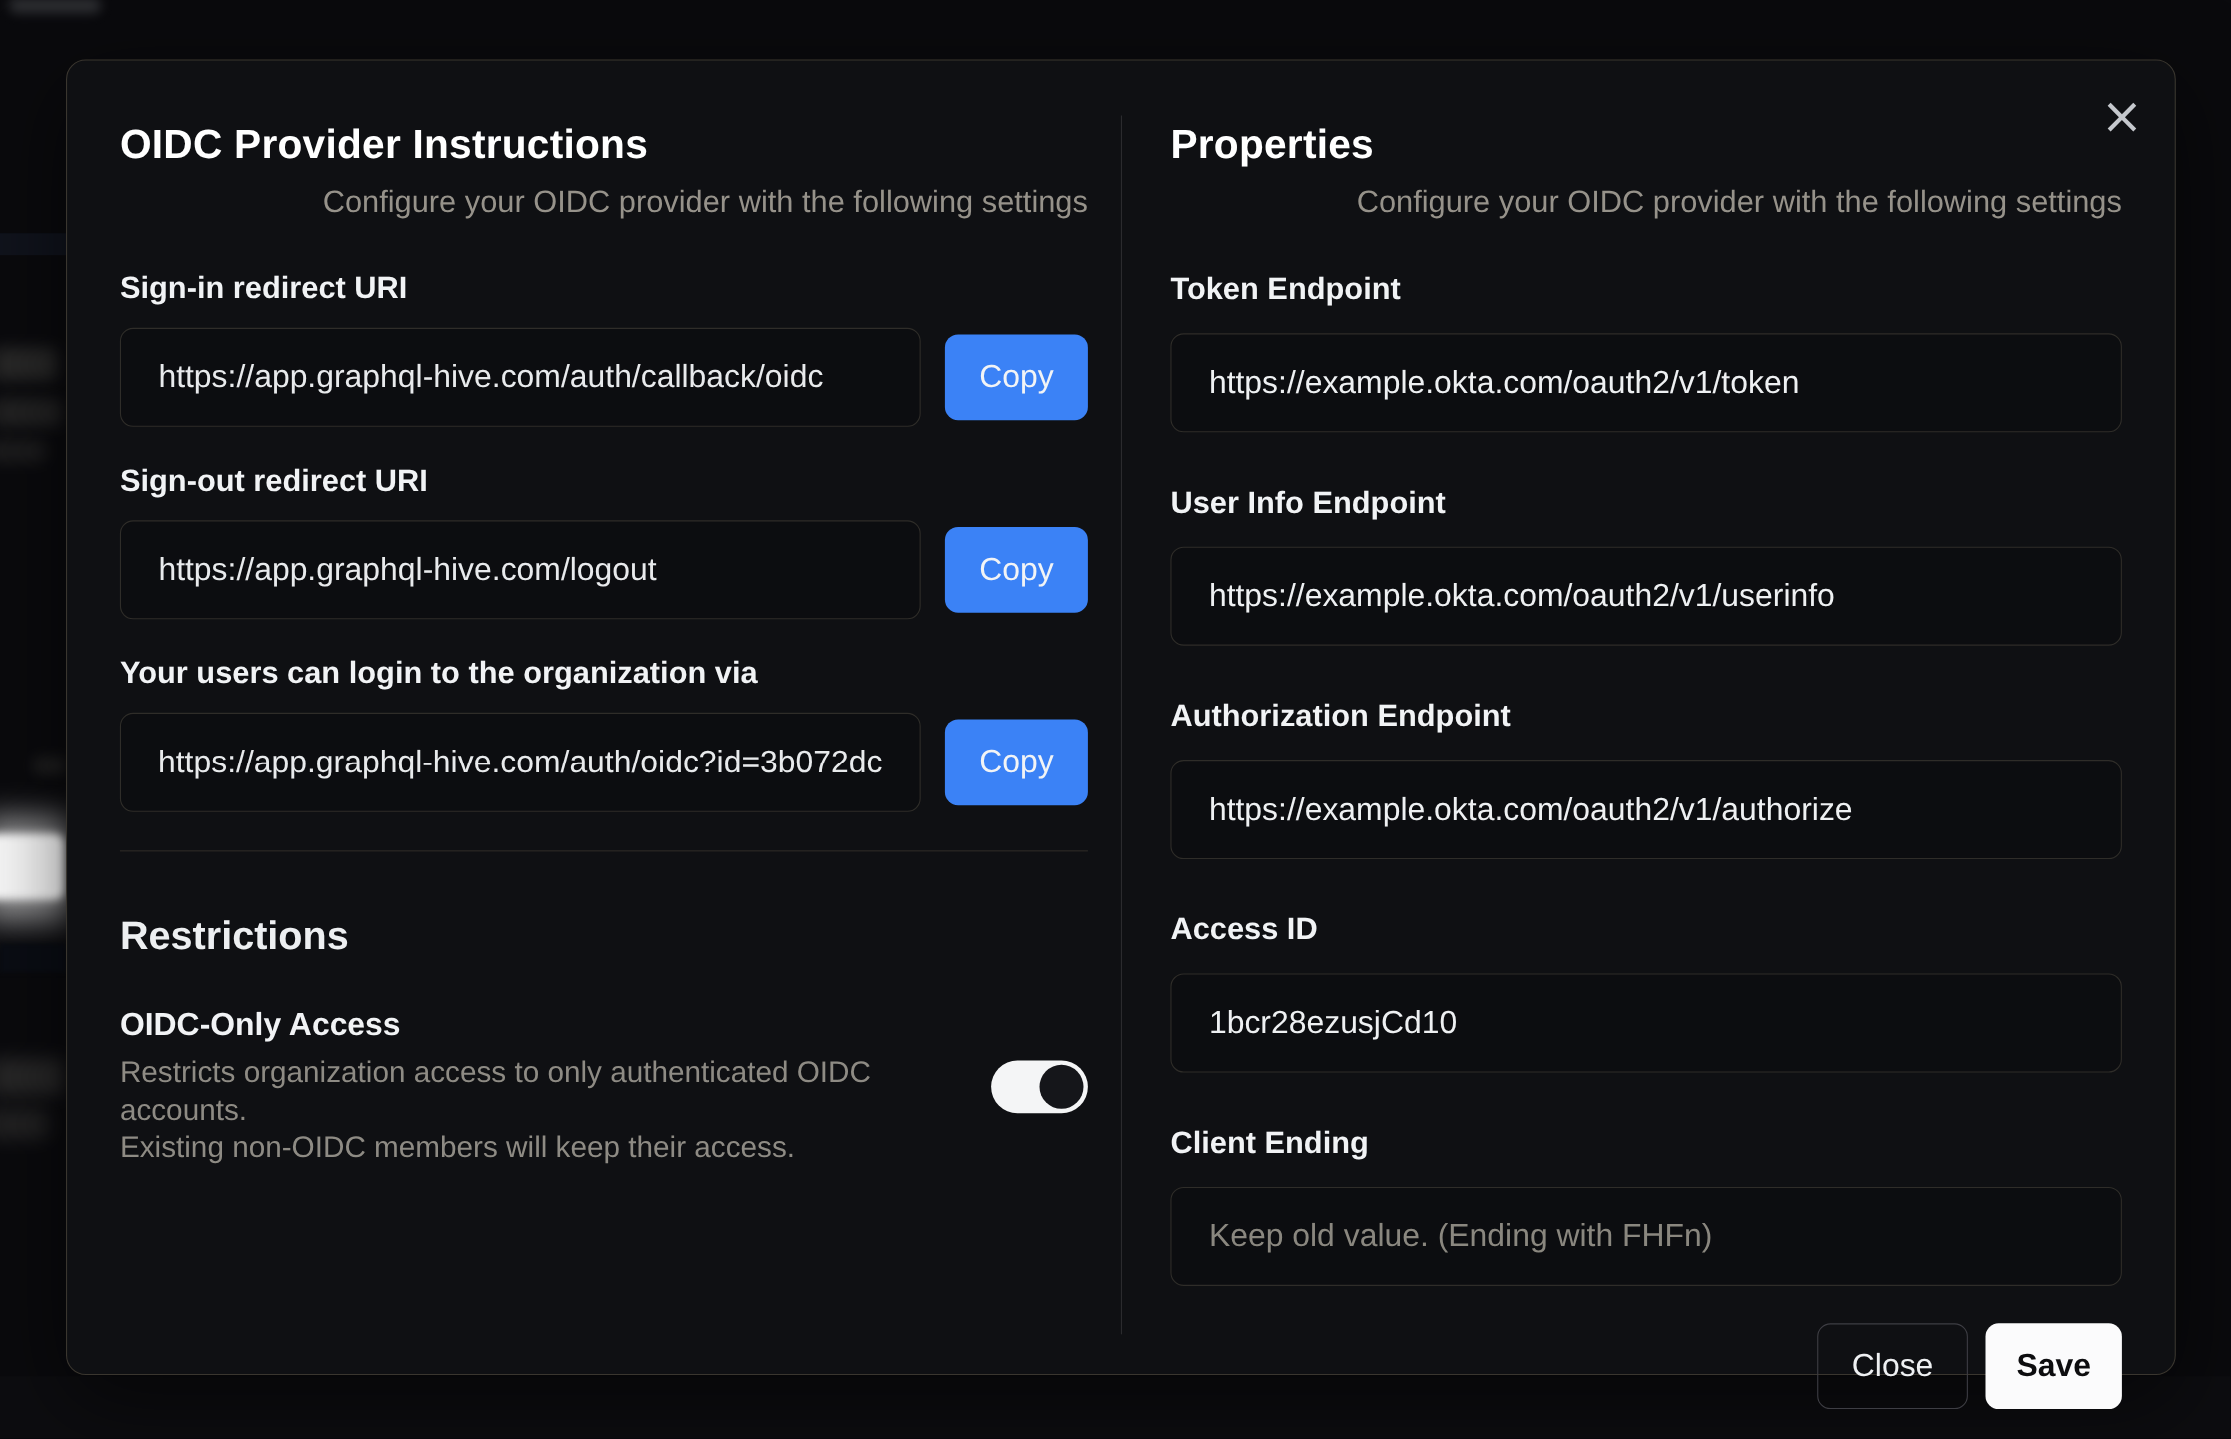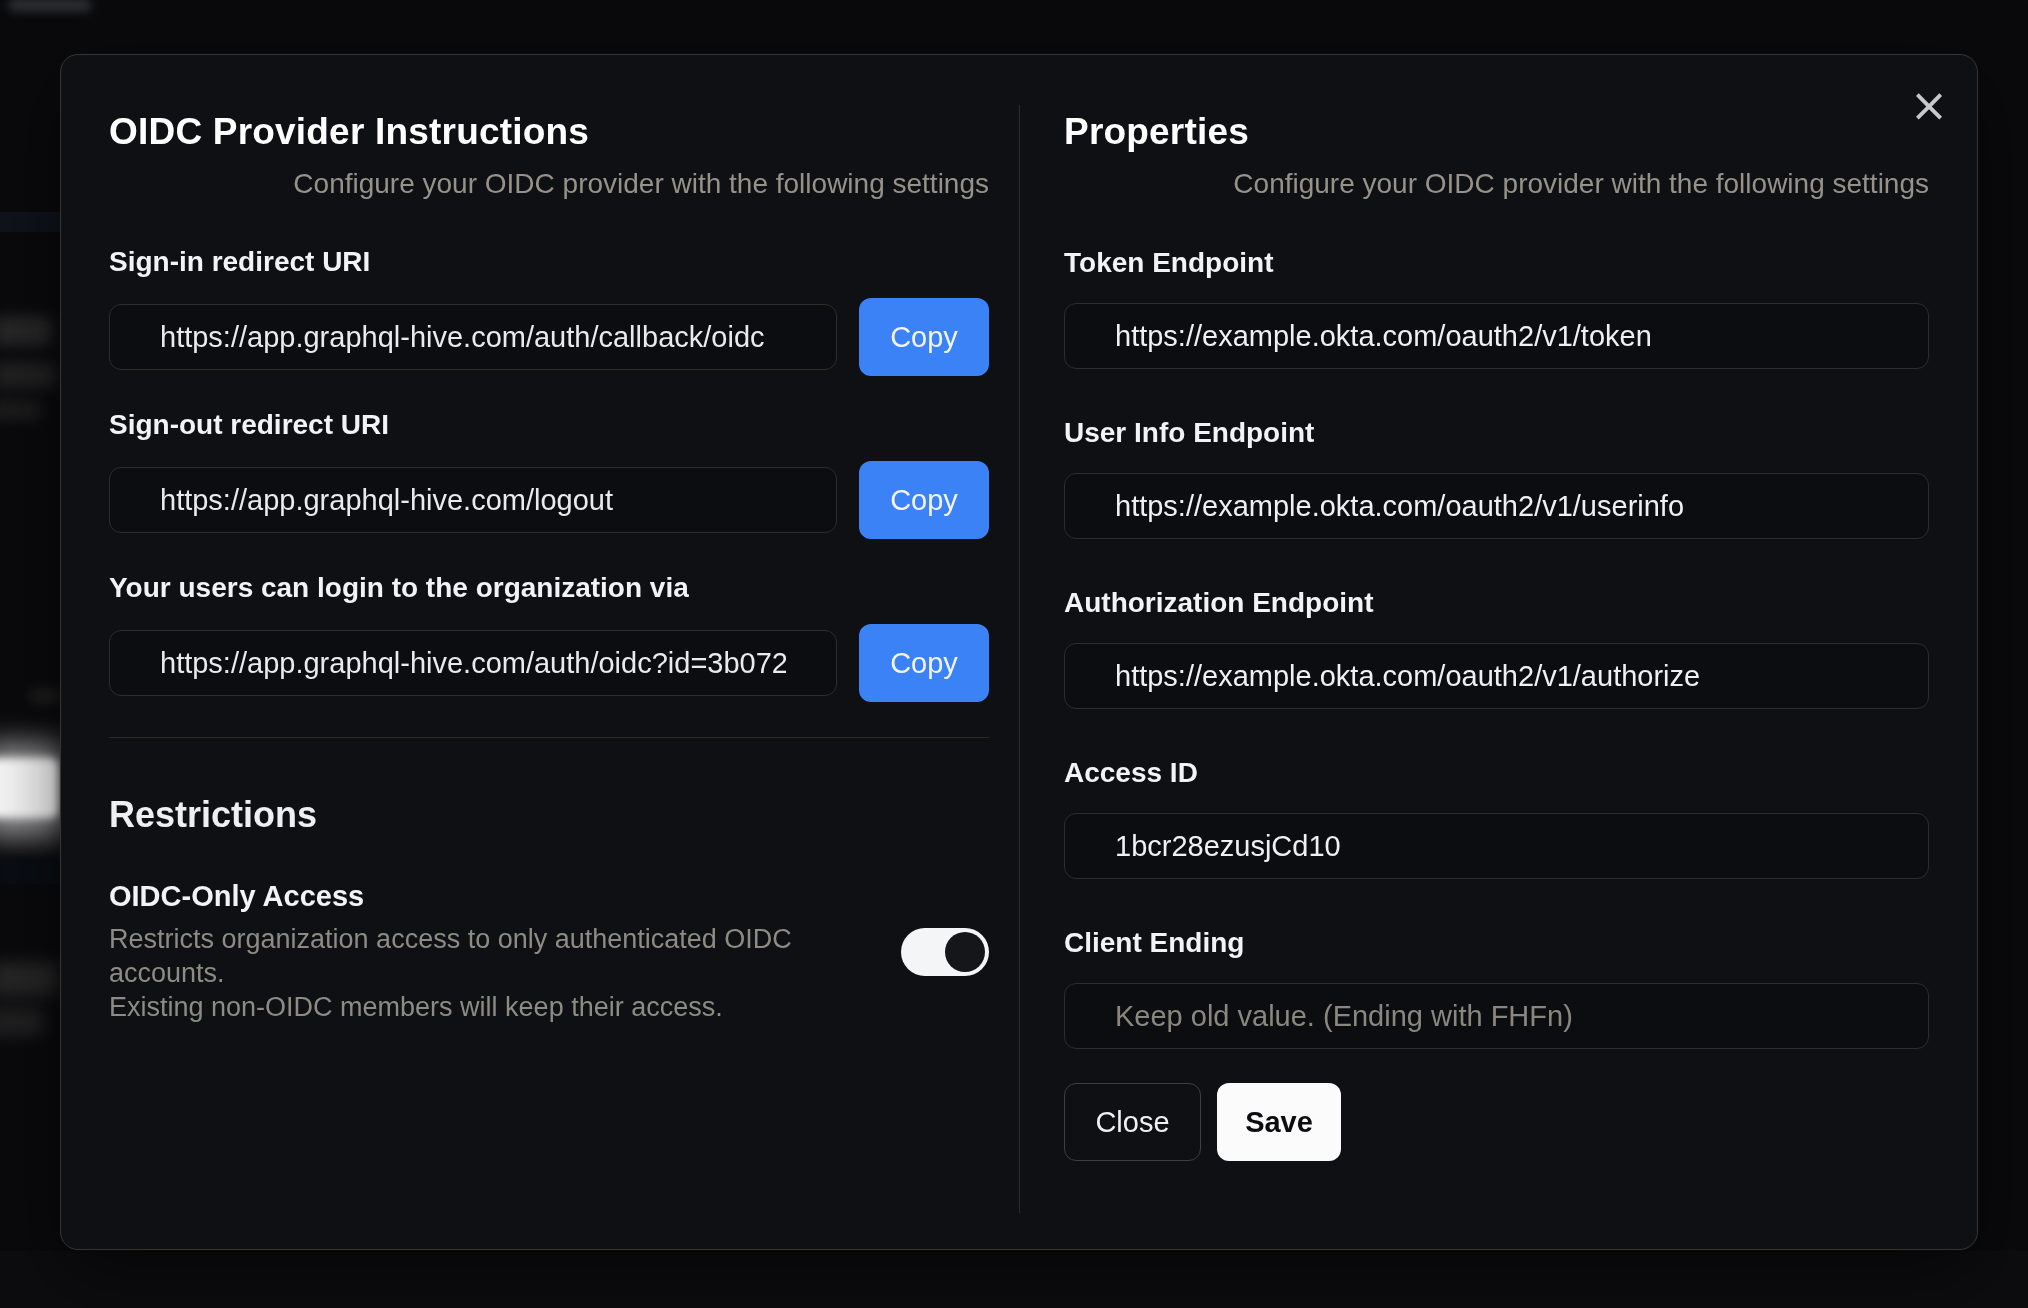--- a/index.html
+++ b/index.html
@@ -59,23 +59,23 @@
   .flabel { font-size:28px; font-weight:600; color:#f1f3f5; }
   .col-left  .field       { margin-top:33px; }
   .col-left  .field.first { margin-top:46px; }
   .col-right .field       { margin-top:48px; }
   .col-right .field.first { margin-top:47px; }
 
   .frow { margin-top:20px; display:flex; gap:22px; align-items:center; }
   .col-right .frow { margin-top:24px; }
 
   input.tinput {
-    height:66px; background:#0c0d10;
+    height:90px; background:#0c0d10;
     border:1.5px solid #2f2d29; border-radius:12px;
-    padding:0 50px; font-size:29px; color:#e8eaec;
+    padding:0 34px; font-size:29px; color:#e8eaec;
     font-family:"Liberation Sans",sans-serif;
     outline:none; white-space:nowrap; overflow:hidden;
   }
   .col-left  input.tinput { width:737px; }
   .col-right input.tinput { width:100%; color:#eef0f2; }
   input.tinput::placeholder { color:#8a877f; opacity:1; }
 
   .copy-btn {
     width:130px; height:78px; flex:0 0 130px;
     background:#3b82f6; border:none; border-radius:12px;
@@ -94,21 +94,21 @@
   .toggle {
     position:relative; width:88px; height:48px; border-radius:26px;
     background:#f4f5f6; flex:0 0 88px; cursor:pointer; border:none;
   }
   .toggle .knob {
     position:absolute; top:4px; width:40px; height:40px; border-radius:50%;
     background:#15161a;
   }
   .toggle.on  .knob { right:4px; }
 
-  .footer-row { margin-top:34px; display:flex; gap:16px; }
+  .footer-row { margin-top:34px; display:flex; justify-content:flex-end; gap:16px; }
   .btn-close {
     width:137px; height:78px; background:transparent;
     border:1.5px solid #3e3e44; border-radius:12px;
     font-size:29px; font-weight:500; color:#eef0f2; cursor:pointer;
     font-family:"Liberation Sans",sans-serif;
   }
   .btn-save {
     width:124px; height:78px; background:#fbfbfc;
     border:none; border-radius:12px;
     font-size:29px; font-weight:600; color:#0d0d0f; cursor:pointer;

